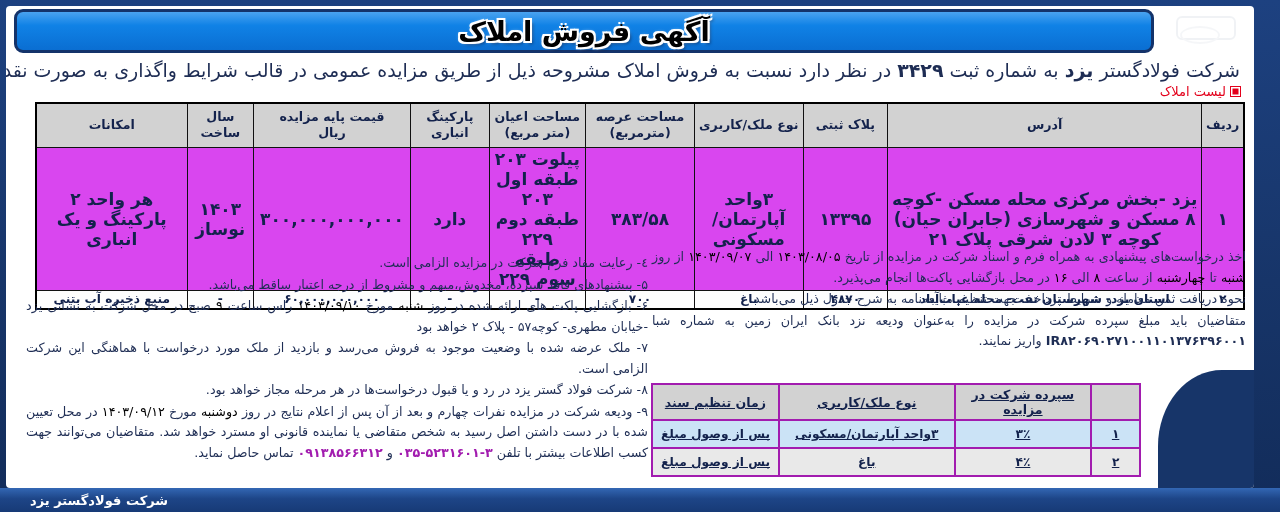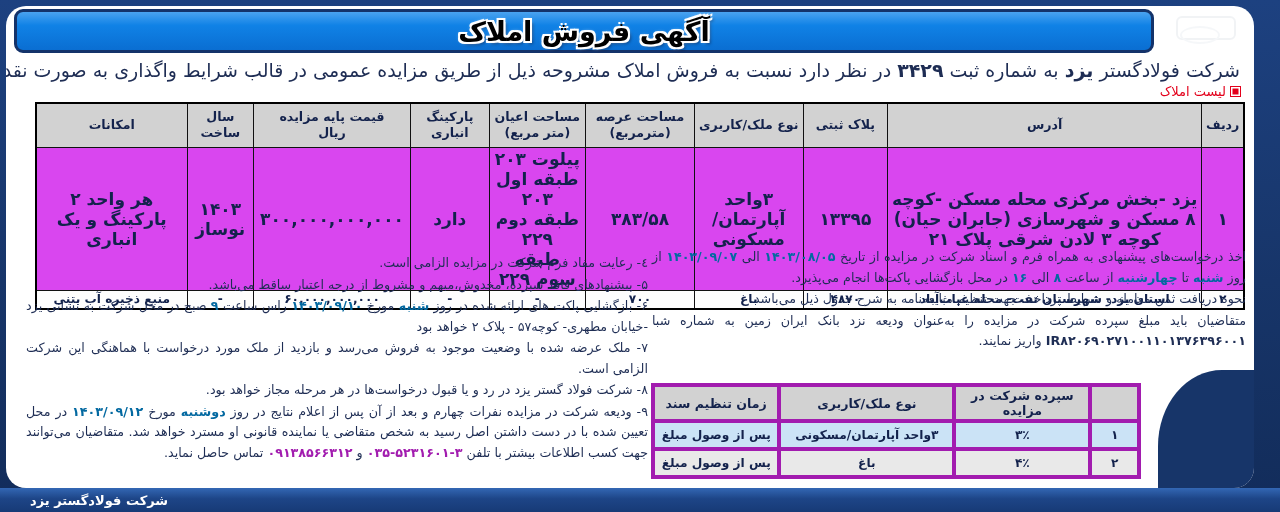--- a/index.html
+++ b/index.html
@@ -7,21 +7,21 @@
   body {
     position: relative;
     overflow: hidden;
     font-family: "DejaVu Sans", sans-serif;
     direction: rtl;
     background: linear-gradient(180deg, #1d4180 0%, #173569 55%, #122c5a 100%);
   }
   
   .page {
     position: absolute; left: 6px; top: 6px; width: 1248px; height: 482px;
-    background: #fff; border-radius: 20px; overflow: hidden;
+    background: #fff; border-radius: 4px; overflow: hidden;
   }
   
   .banner {
     position: absolute; top: 3px; left: 8px; width: 1140px; height: 44px;
     background: linear-gradient(180deg, #4aa3f0 0%, #1082e6 35%, #0a6ed2 100%);
     border: 3px solid #14336a; border-radius: 9px;
     display: flex; align-items: center; justify-content: center;
   }
   .banner-title {
     color: #000; font-weight: bold; font-size: 27px; letter-spacing: 1px;
@@ -39,21 +39,21 @@
   .watermark .wm-b {
     position: absolute; right: 30px; top: 14px; width: 40px; height: 18px;
     border: 2px solid #eceff3; border-radius: 50%;
   }
   
   .intro {
     position: absolute; top: 55px; right: 14px; left: 24px;
     font-size: 19px; color: #1e2d54; line-height: 19px; white-space: nowrap;
   }
   .b { font-weight: bold; }
-  .red { color: #0369a1; font-weight: bold; }
+  .red { color: #000000; font-weight: normal; }
   .blue { color: #a21caf; font-weight: bold; }
   .sq {
     display: inline-block; width: 9px; height: 9px; flex: 0 0 9px;
     background: #e3001b; box-shadow: inset 0 0 0 1.5px #fff, 0 0 0 1px #e3001b;
   }
   .section-label {
     position: absolute; top: 78px; right: 14px;
     display: flex; align-items: center; gap: 5px;
     color: #e3001b; font-weight: normal; font-size: 13px;
   }
@@ -86,22 +86,22 @@
     color: #e3001b; font-weight: bold; font-size: 13px; margin-bottom: 2px;
   }
   .right-col p { line-height: 20.5px; text-align: justify; margin-bottom: 1px; }
   
   .deposit-table {
     position: absolute; top: 377px; left: 645px; width: 490px;
     border-collapse: collapse; table-layout: fixed; direction: rtl;
     border: 2px solid #000;
   }
   .deposit-table th, .deposit-table td {
-    border: 4px solid #a21caf; text-align: center; vertical-align: middle;
-    font-weight: bold; color: #13224c; padding: 1px 3px;
+    border: 2px solid #a21caf; text-align: center; vertical-align: middle;
+    font-weight: bold; color: #13224c; padding: 1px 3px; text-decoration: underline;
   }
   .deposit-table thead th { background: #d2d2d2; font-size: 12.6px; height: 36px; }
   .deposit-table tbody tr.row-1 td { background: #cbe3f6; height: 28px; font-size: 12.2px; }
   .deposit-table tbody tr.row-2 td { background: #e9e9e9; height: 28px; font-size: 12.2px; }
   
   .swoosh {
     position: absolute; right: -2px; bottom: -2px; width: 98px; height: 120px;
     background: #173569; border-top-left-radius: 64px 76px;
   }
   

